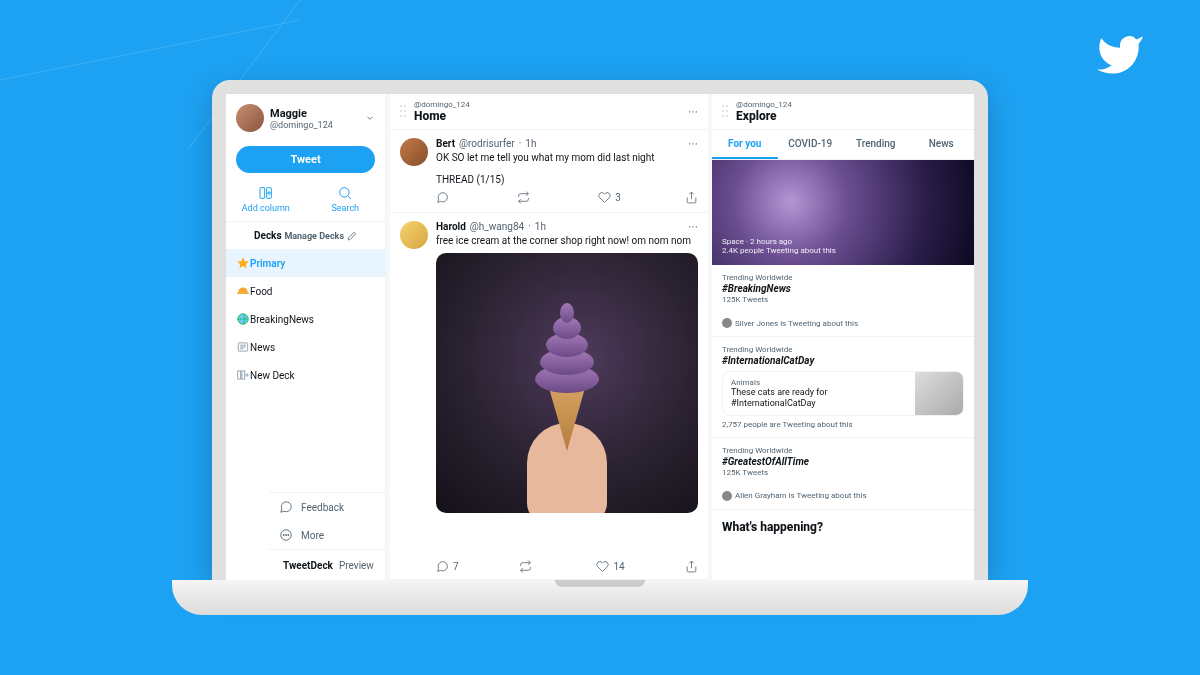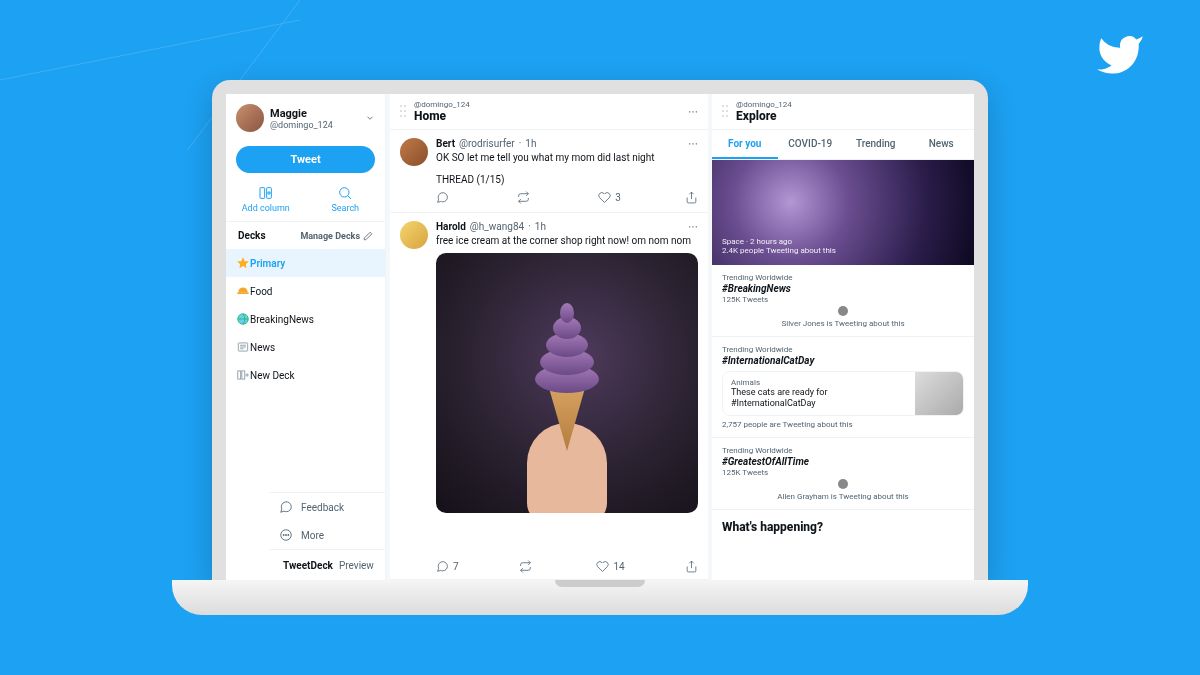--- a/index.html
+++ b/index.html
@@ -22,21 +22,21 @@
 .user-names { flex: 1; }
 .user-name { font-weight: 700; font-size: 11px; }
 .user-handle { color: #536471; font-size: 9px; }
 .chev { width: 10px; height: 10px; stroke: #536471; fill: none; stroke-width: 2; }
 
 .tweet-btn { margin: 4px 10px; background: #1DA1F2; color: #fff; border: none; border-radius: 999px; padding: 7px 0; font-weight: 700; font-size: 11px; cursor: pointer; }
 .sb-actions { display: flex; border-bottom: 1px solid #eff3f4; }
 .sb-action { flex: 1; text-align: center; padding: 8px 0; color: #1DA1F2; font-size: 9px; cursor: pointer; }
 .sb-action svg { width: 16px; height: 16px; display: block; margin: 0 auto 2px; stroke: #1DA1F2; fill: none; stroke-width: 1.5; }
 
-.decks-head { display: flex; justify-content: space-between; align-items: center; padding: 8px 12px; font-size: 10px; }
+.decks-head { display: flex; justify-content: space-between; align-items: center; padding: 8px 28px; font-size: 10px; }
 .decks-head span:first-child { font-weight: 700; }
 .manage-decks { color: #536471; font-size: 9px; display: flex; align-items: center; gap: 3px; }
 .deck-list { flex: 1; }
 .deck-item { display: flex; align-items: center; padding: 7px 10px; cursor: pointer; }
 .deck-item.active { background: #e8f5fe; color: #1DA1F2; font-weight: 600; }
 .deck-icon { width: 14px; height: 14px; display: flex; align-items: center; justify-content: center; }
 .deck-icon svg { width: 14px; height: 14px; }
 
 .sb-footer { border-top: 1px solid #eff3f4; margin-left: 43px; }
 .sb-foot-item { display: flex; align-items: center; gap: 8px; padding: 7px 10px; color: #536471; cursor: pointer; }
@@ -91,21 +91,21 @@
 .tab { flex: 1; text-align: center; padding: 8px 0; font-size: 10px; color: #536471; cursor: pointer; font-weight: 500; }
 .tab.active { color: #1DA1F2; font-weight: 700; border-bottom: 2px solid #1DA1F2; }
 .hero { height: 105px; position: relative; color: #fff; padding: 10px; display: flex; flex-direction: column; justify-content: flex-end; background: radial-gradient(circle at 30% 40%, #b396d4 0%, #6a4d90 30%, #2a1d4a 70%, #0d0820 100%); }
 .hero-meta { font-size: 8px; opacity: 0.9; }
 .hero-title { font-size: 13px; font-weight: 800; line-height: 1.2; margin: 2px 0; }
 .hero-sub { font-size: 8px; opacity: 0.9; }
 .trend { padding: 8px 10px; border-bottom: 1px solid #eff3f4; }
 .trend-meta { color: #536471; font-size: 8px; }
 .trend-name { font-weight: 700; font-size: 10px; margin: 1px 0; font-style: italic; }
 .trend-tweets { color: #536471; font-size: 8px; }
-.trend-who { color: #536471; font-size: 8px; margin-top: 2px; display: flex; align-items: center; gap: 3px; flex-direction: column; }
+.trend-who { color: #536471; font-size: 8px; margin-top: 14px; display: flex; align-items: center; gap: 3px; }
 .trend-who .dot { width: 10px; height: 10px; border-radius: 50%; background: #888; }
 .card { border: 1px solid #eff3f4; border-radius: 8px; margin-top: 5px; display: flex; overflow: hidden; }
 .card-body { padding: 6px 8px; flex: 1; }
 .card-cat { color: #536471; font-size: 8px; }
 .card-title { font-size: 9px; line-height: 1.2; }
 .card-img { width: 48px; background: linear-gradient(135deg, #ddd, #aaa); }
 .whats-happening { padding: 10px; font-weight: 800; font-size: 12px; }
 </style>
 </head>
 <body>

